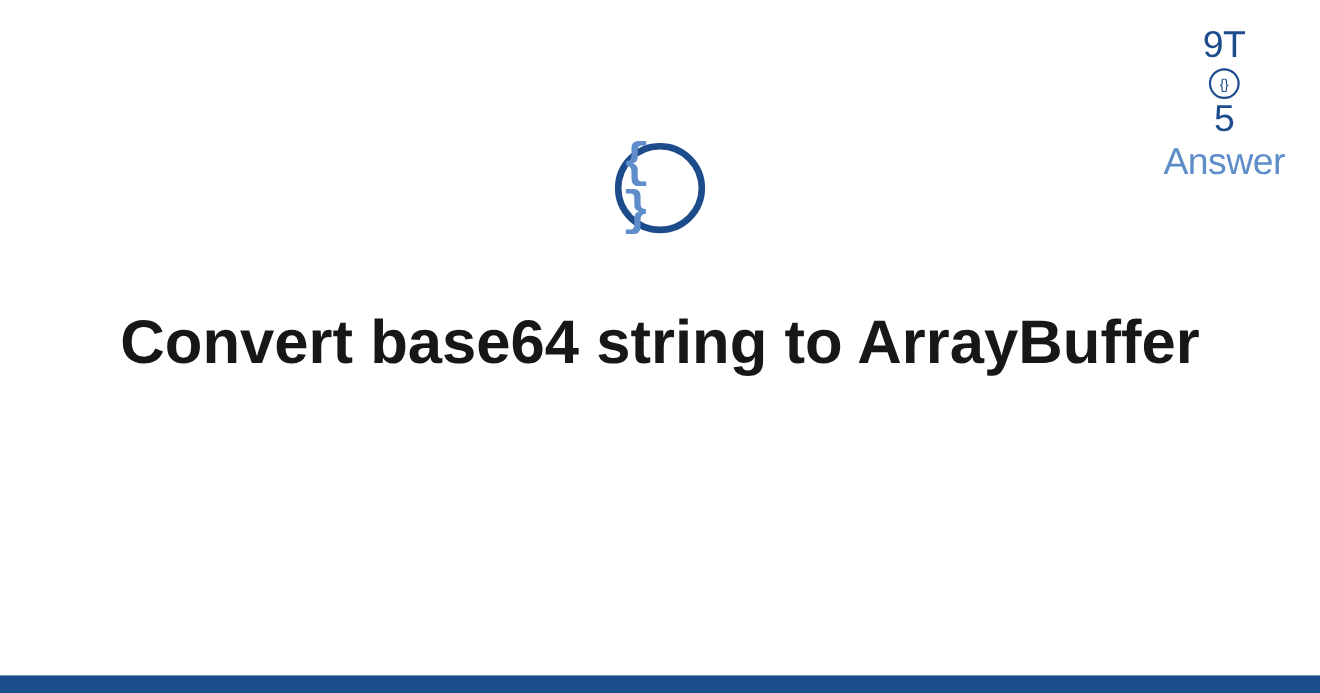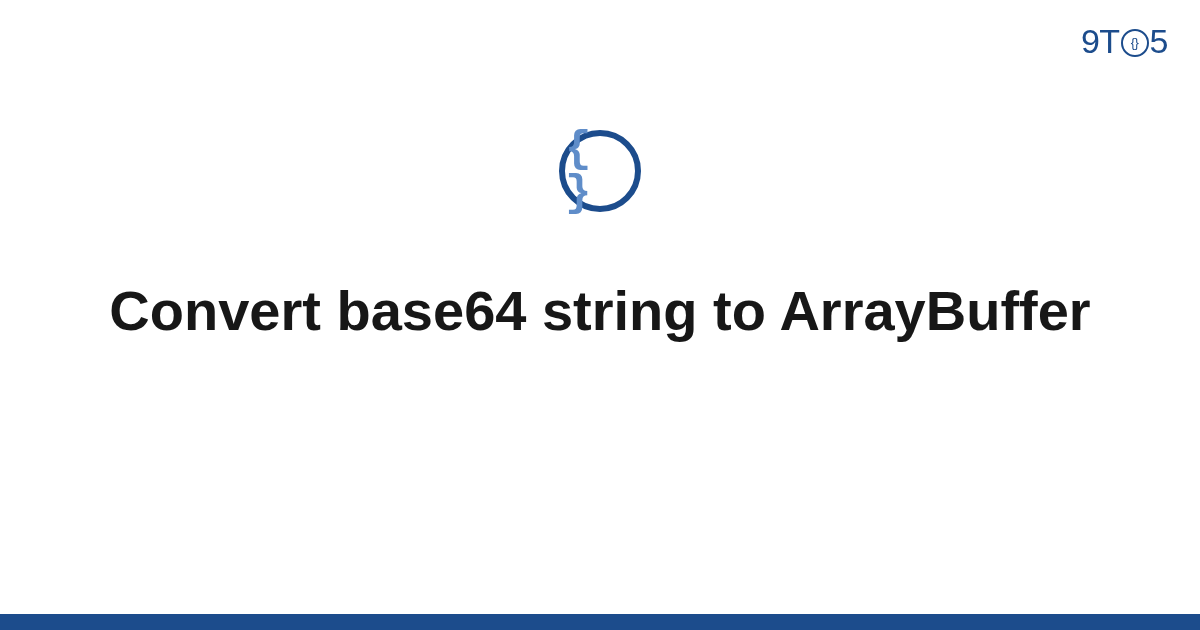--- a/index.html
+++ b/index.html
@@ -1,18 +1,19 @@
 <!DOCTYPE html>
 <html><head>
   <meta charset="utf-8">
   <style>
     * {
       margin: 0;
       padding: 0;
       box-sizing: border-box;
+      flex-direction: column;
     }
     body {
       width: 1200px;
       height: 630px;
       background: #ffffff;
       font-family: Arial, Helvetica, sans-serif;
       position: relative;
       overflow: hidden;
     }
     .header-logo {
@@ -101,20 +102,21 @@
   </style>
 </head>
 <body>
 
 <div class="header-logo">
   <span class="logo-9t">9T</span>
     <span class="logo-clock">
       <span class="logo-clock-inner">{}</span>
     </span>
     <span class="logo-5">5</span>
+    <span class="logo-answer">Answer</span>
 </div>
 
 <div class="icon-wrap">
   <span class="braces">{ }</span>
 </div>
 
 <h1 class="title">Convert base64 string to ArrayBuffer</h1>
 
 <div class="bottom-bar"></div>
 

